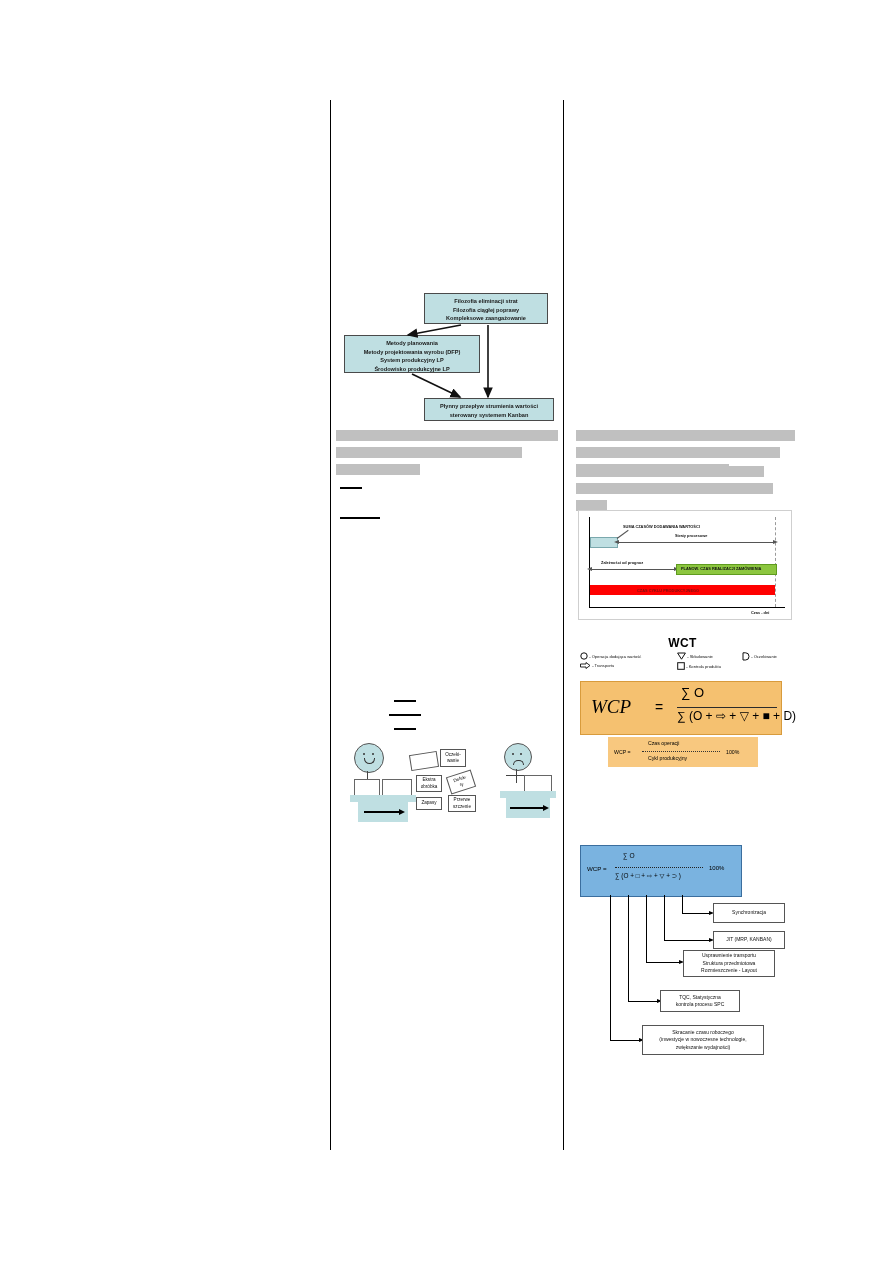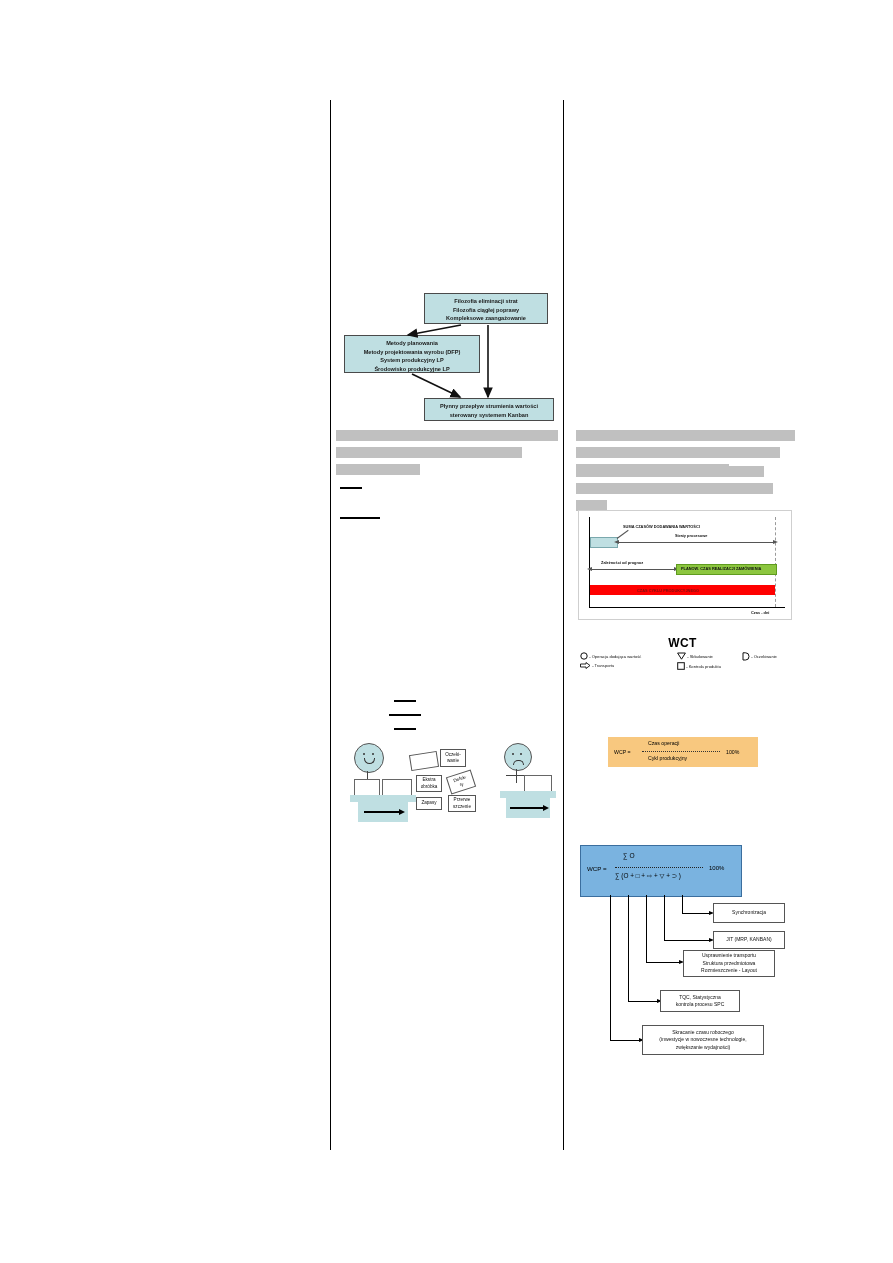--- a/index.html
+++ b/index.html
@@ -272,20 +272,27 @@
     </div>
     <div class="leg-item" style="left:172px;top:16px;">
       <span class="glyph">
         <svg width="8" height="9">
             <path d="M1,0.8 L3.6,0.8 A3.4,3.6 0 0 1 3.6,8 L1,8 z" fill="none" stroke="#111" stroke-width="1"></path>
           </svg>
       </span>
       <span>- Oczekiwanie</span>
     </div>
 
+    <div id="formula-box">
+      <div id="fx-wcp">WCP</div>
+      <div id="fx-eq">=</div>
+      <div id="fx-num">∑ O</div>
+      <div id="fx-rule"></div>
+      <div id="fx-den">∑ (O + ⇨ + ▽ + ■ + D)</div>
+    </div>
 
     <div id="pct-box">
       <div id="pb-wcp">WCP =</div>
       <div id="pb-num">Czas operacji</div>
       <div id="pb-rule"></div>
       <div id="pb-den">Cykl produkcyjny</div>
       <div id="pb-pct">100%</div>
     </div>
   </div>
 

